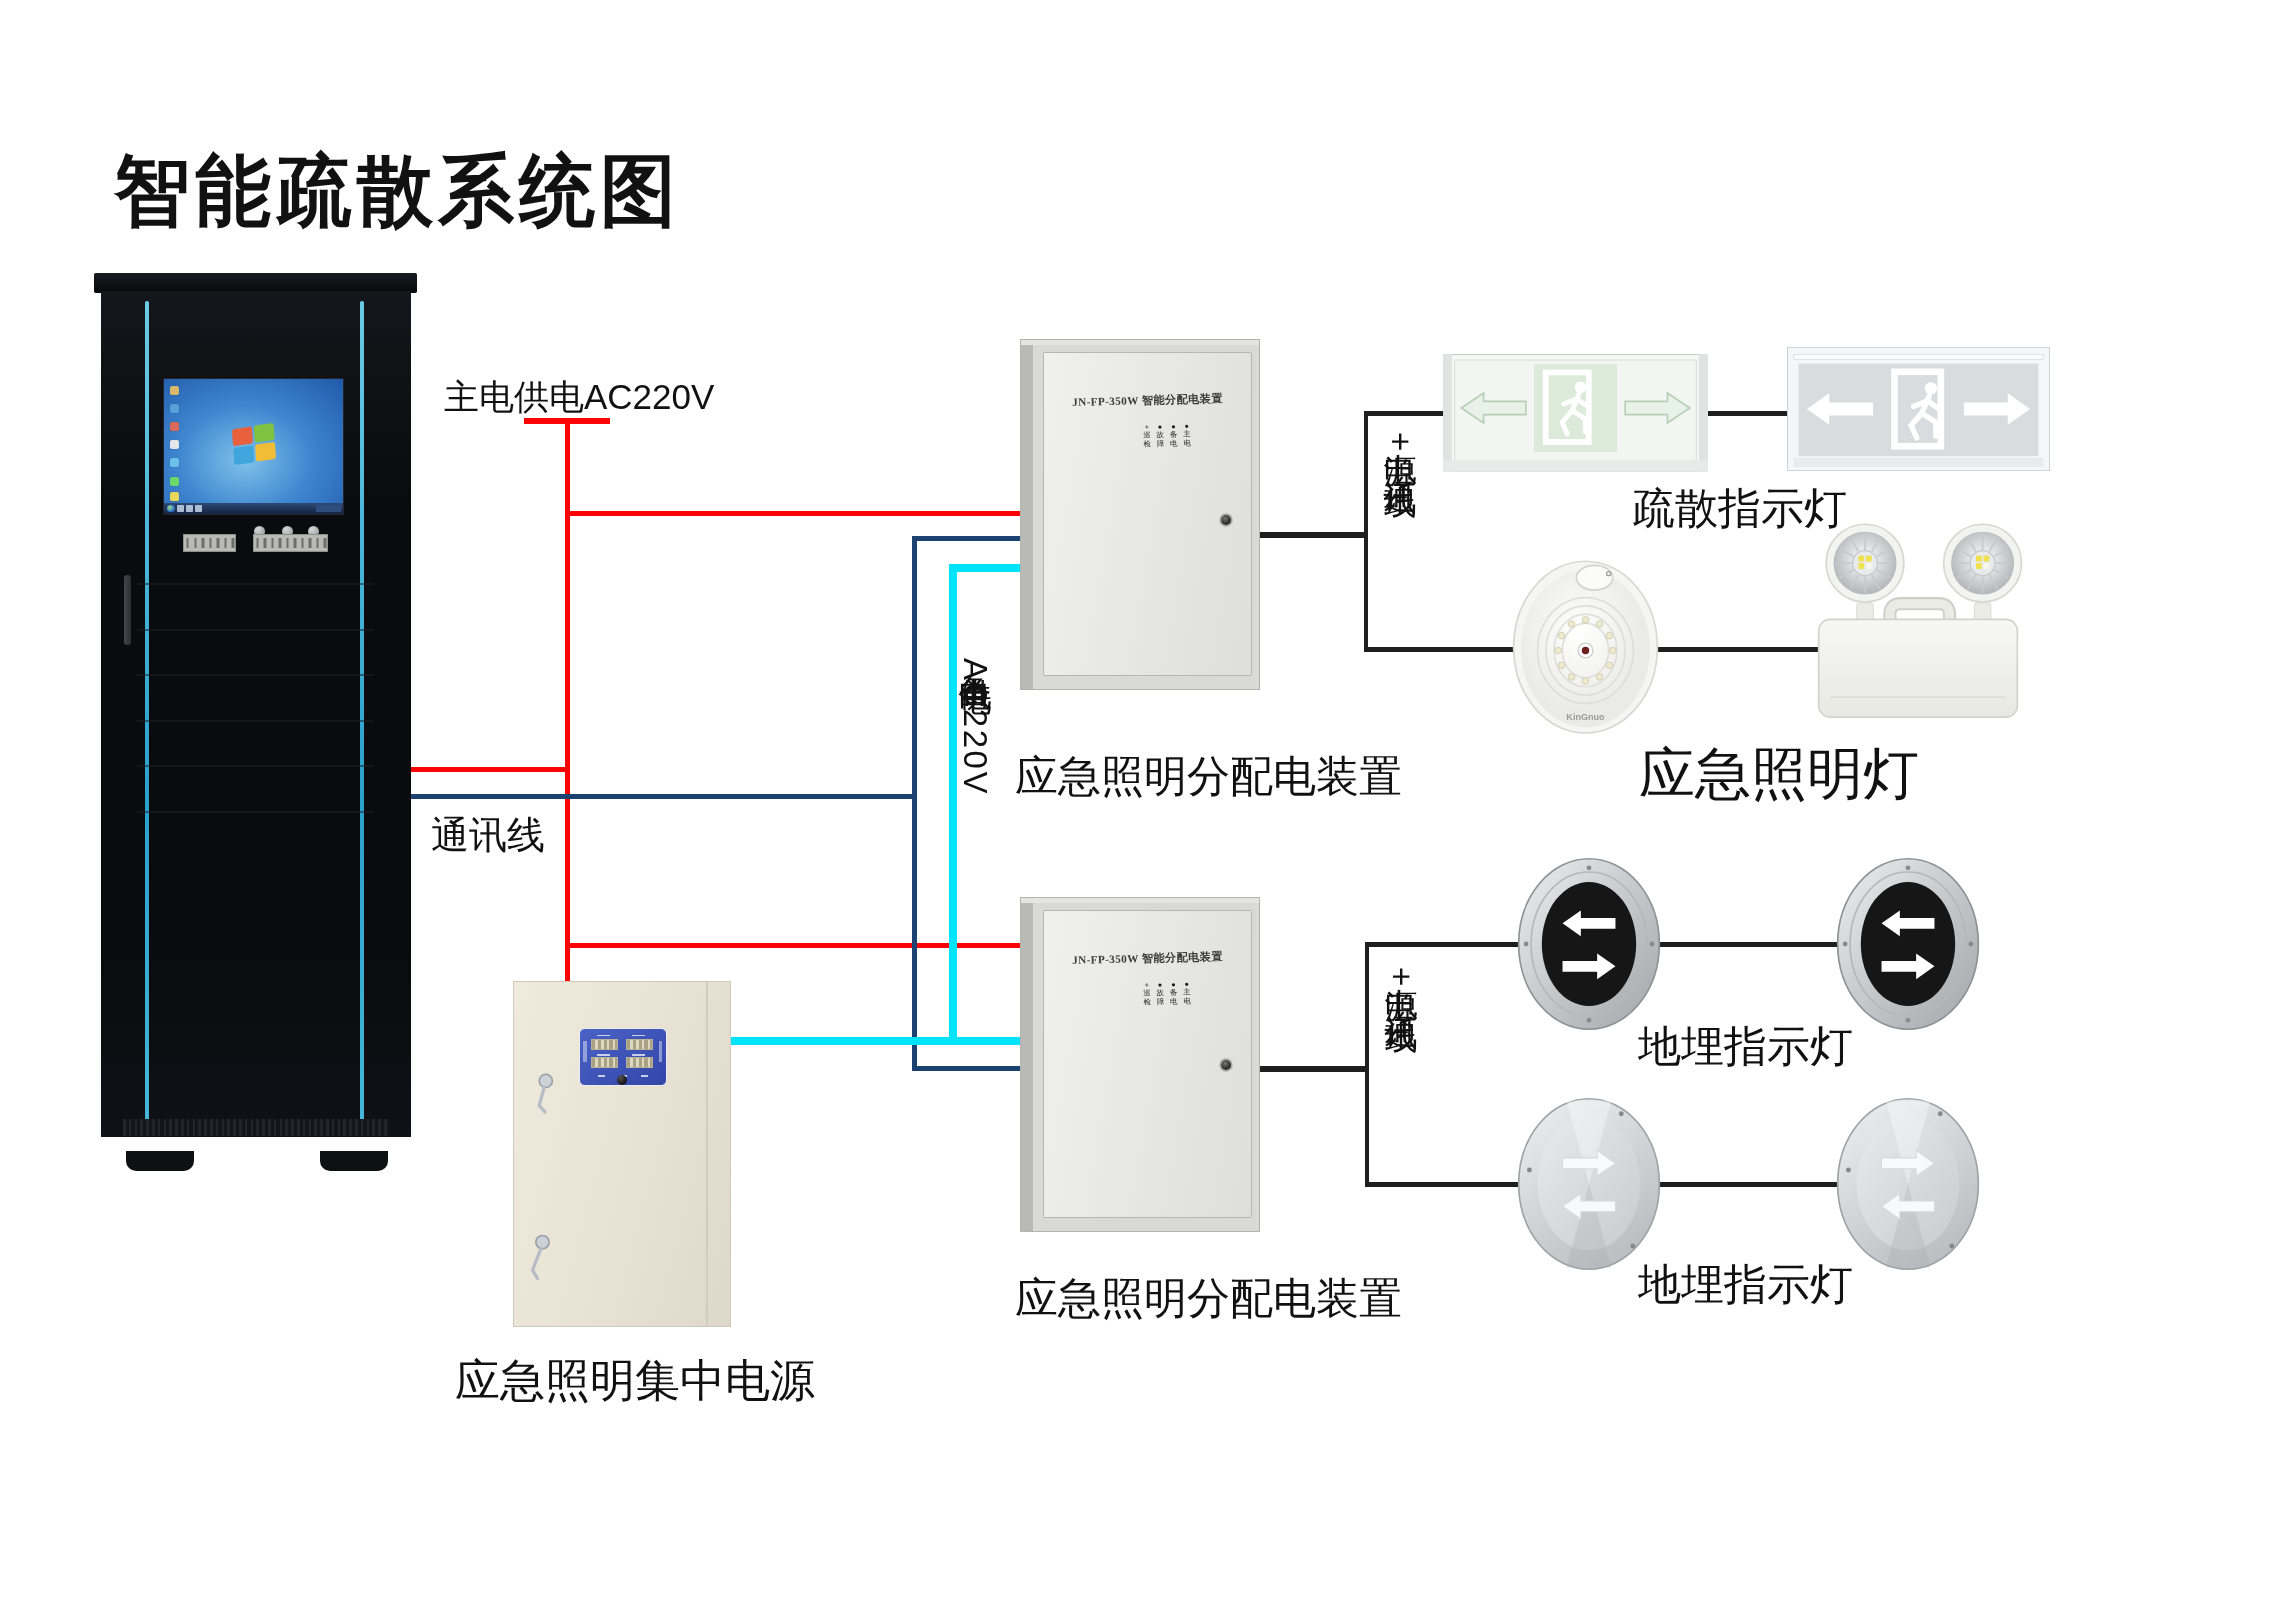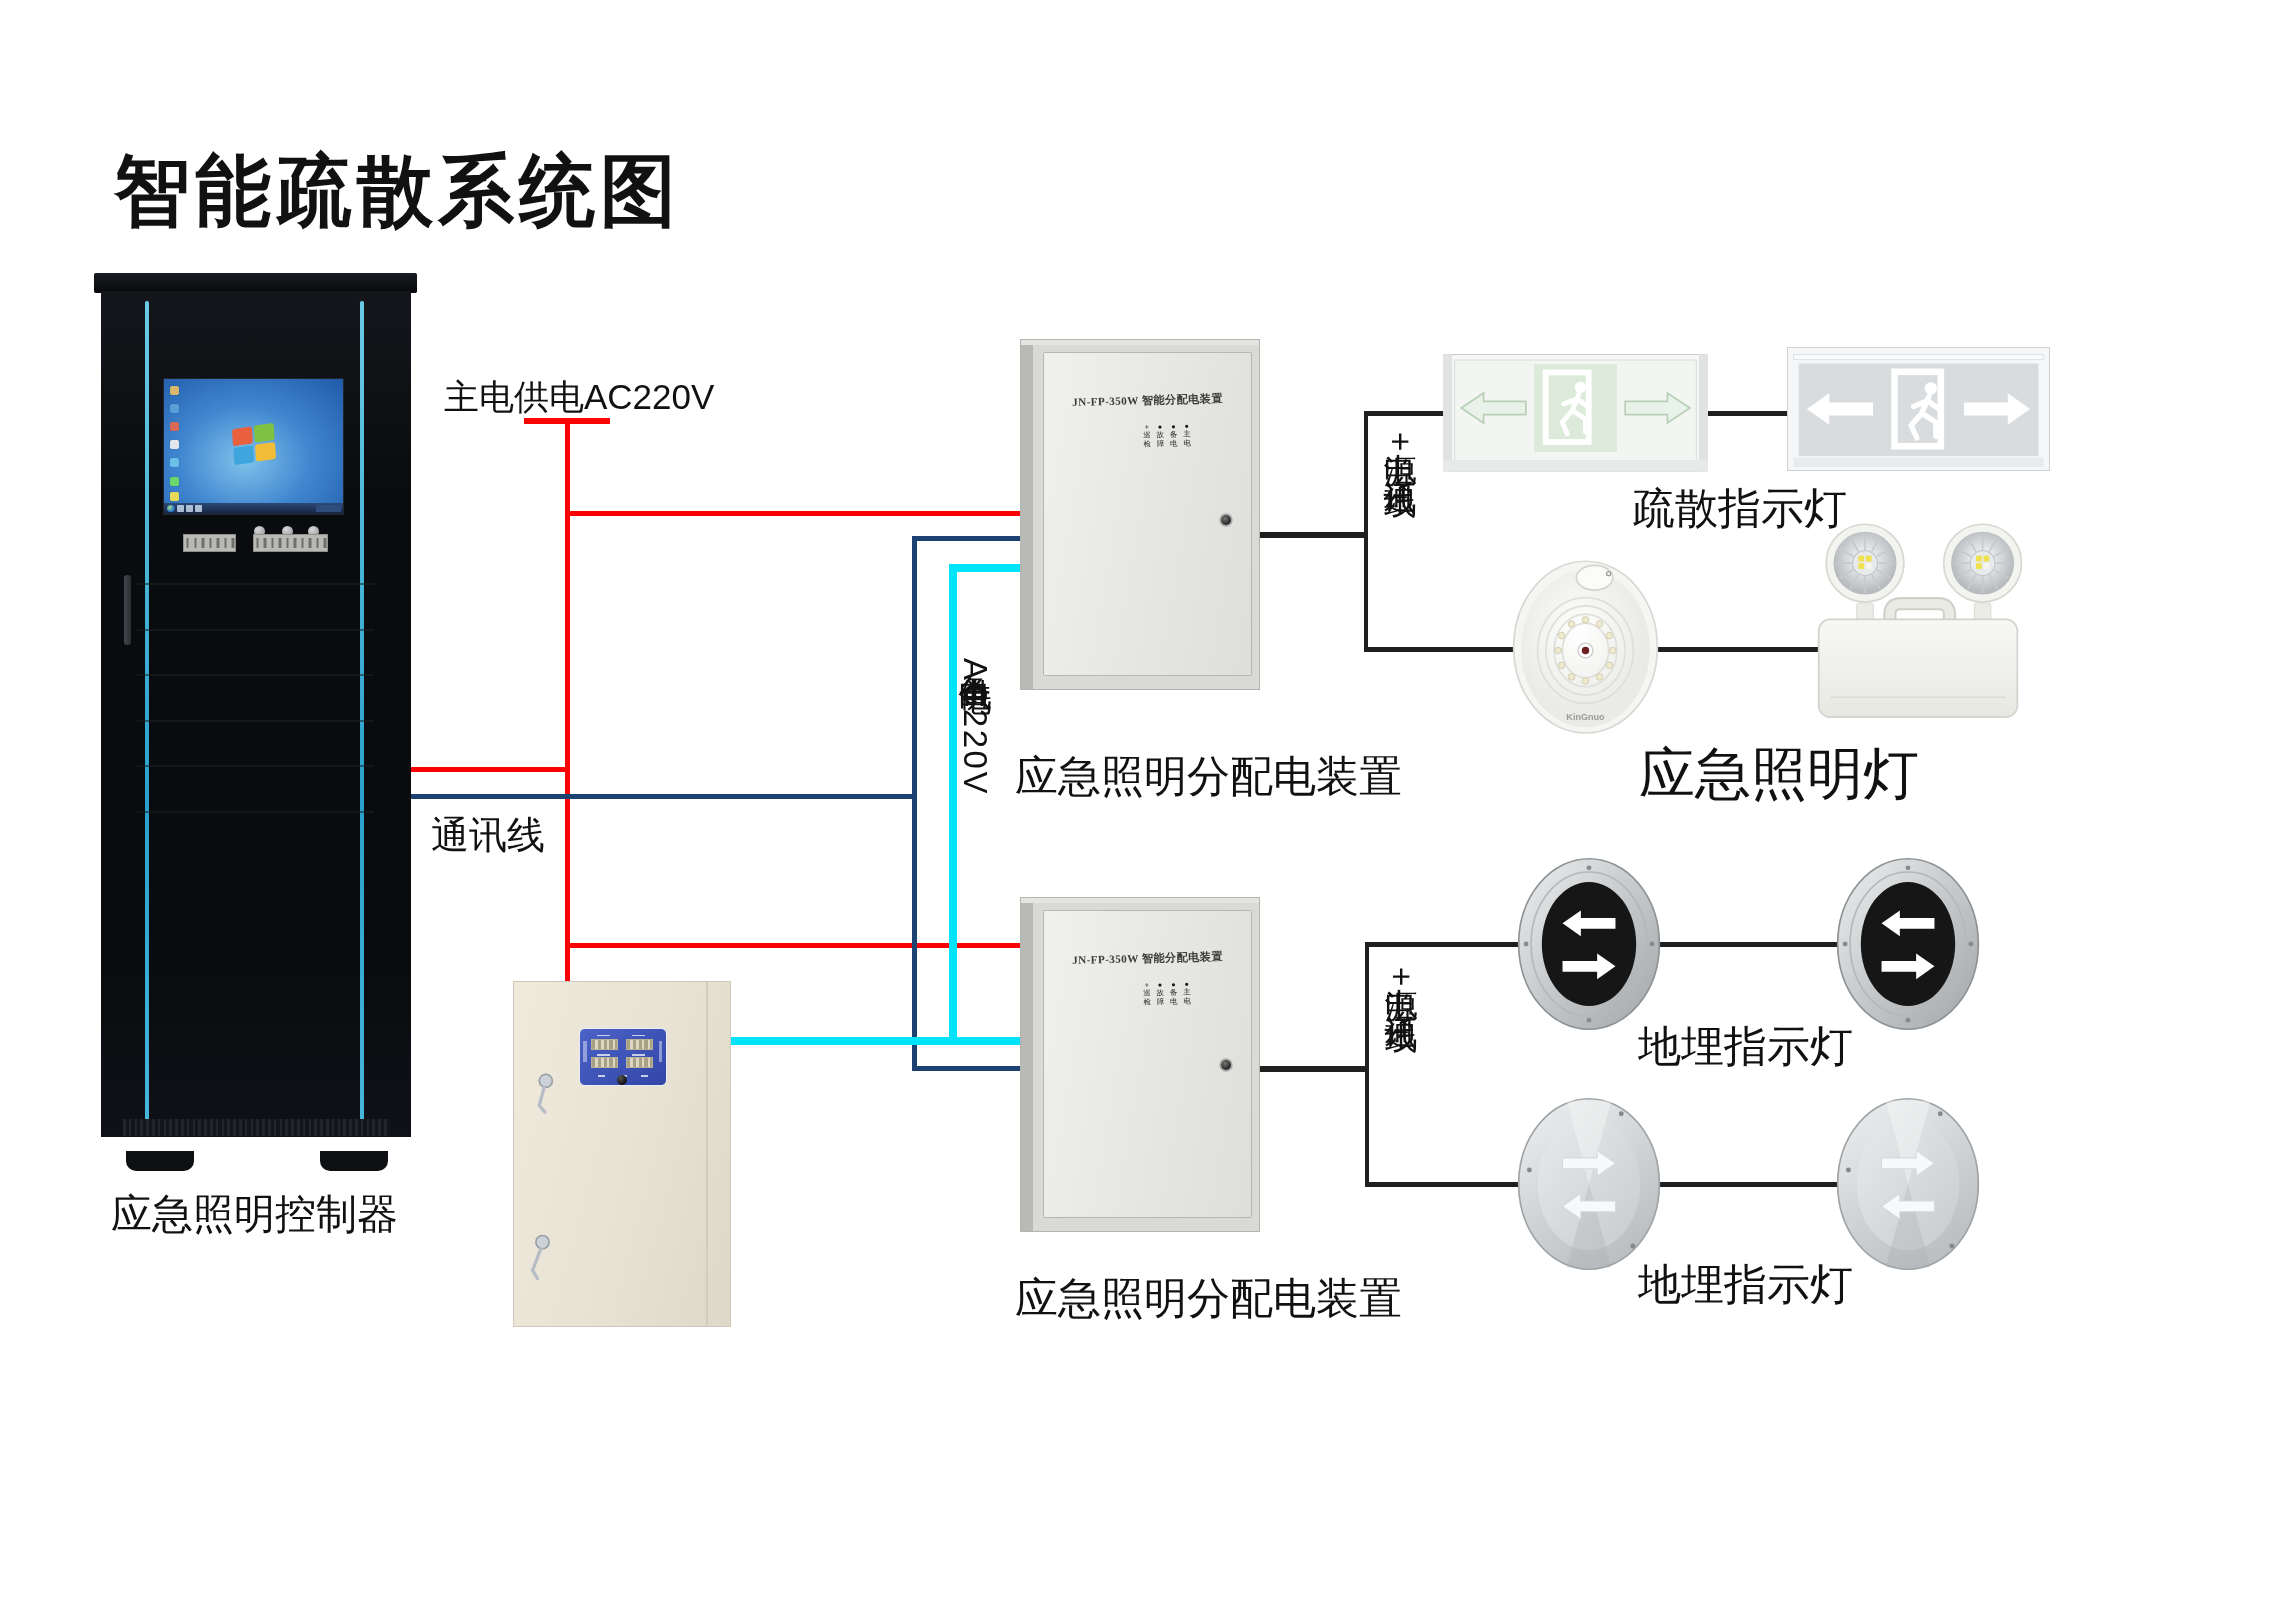--- a/index.html
+++ b/index.html
@@ -457,21 +457,21 @@
     <circle cx="126" cy="20" r="3" fill="#85898b"></circle>
       <circle cx="15" cy="88" r="3" fill="#85898b"></circle>
       <circle cx="140" cy="180" r="3" fill="#85898b"></circle>
   </svg>
 
   <div class="lbl" style="left:444px;top:374px;font-size:35px;">主电供电AC220V</div>
   <div class="lbl" style="left:431px;top:810px;font-size:38px;">通讯线</div>
   <div class="lbl vlbl" style="left:952px;top:648px;font-size:33px;height:286px;">备电供电AC220V</div>
   <div class="lbl vlbl" style="left:1377px;top:427px;font-size:33px;height:207px;">电源+通讯线</div>
   <div class="lbl vlbl" style="left:1378px;top:962px;font-size:33px;height:207px;">电源+通讯线</div>
-  <div class="lbl" style="left:111px;top:1187px;font-size:41px;">应急照明控制器</div>
+  <div class="lbl" style="left:455px;top:1351px;font-size:45px;">应急照明集中电源</div>
   <div class="lbl" style="left:1015px;top:748px;font-size:43px;">应急照明分配电装置</div>
   <div class="lbl" style="left:1015px;top:1270px;font-size:43px;">应急照明分配电装置</div>
   <div class="lbl" style="left:1632px;top:480px;font-size:43px;">疏散指示灯</div>
   <div class="lbl" style="left:1639px;top:737px;font-size:56px;">应急照明灯</div>
   <div class="lbl" style="left:1638px;top:1018px;font-size:43px;">地埋指示灯</div>
   <div class="lbl" style="left:1638px;top:1256px;font-size:43px;">地埋指示灯</div>
 
 </div>
 
 

